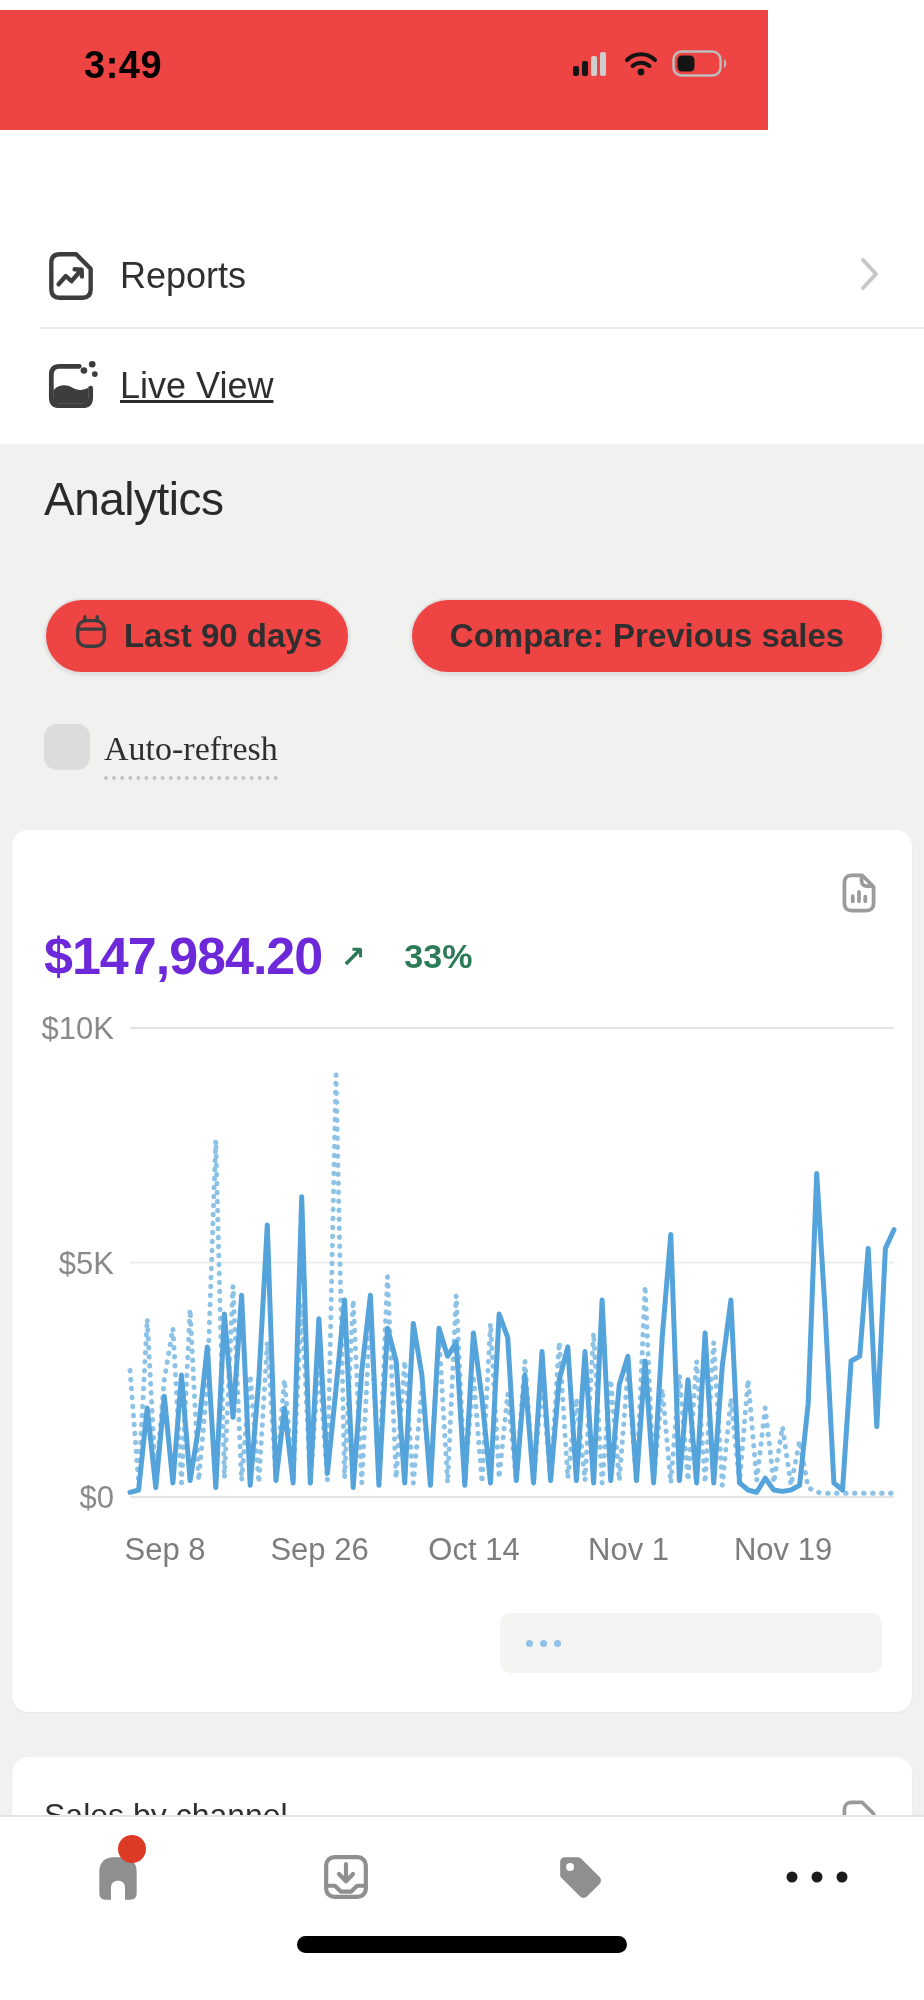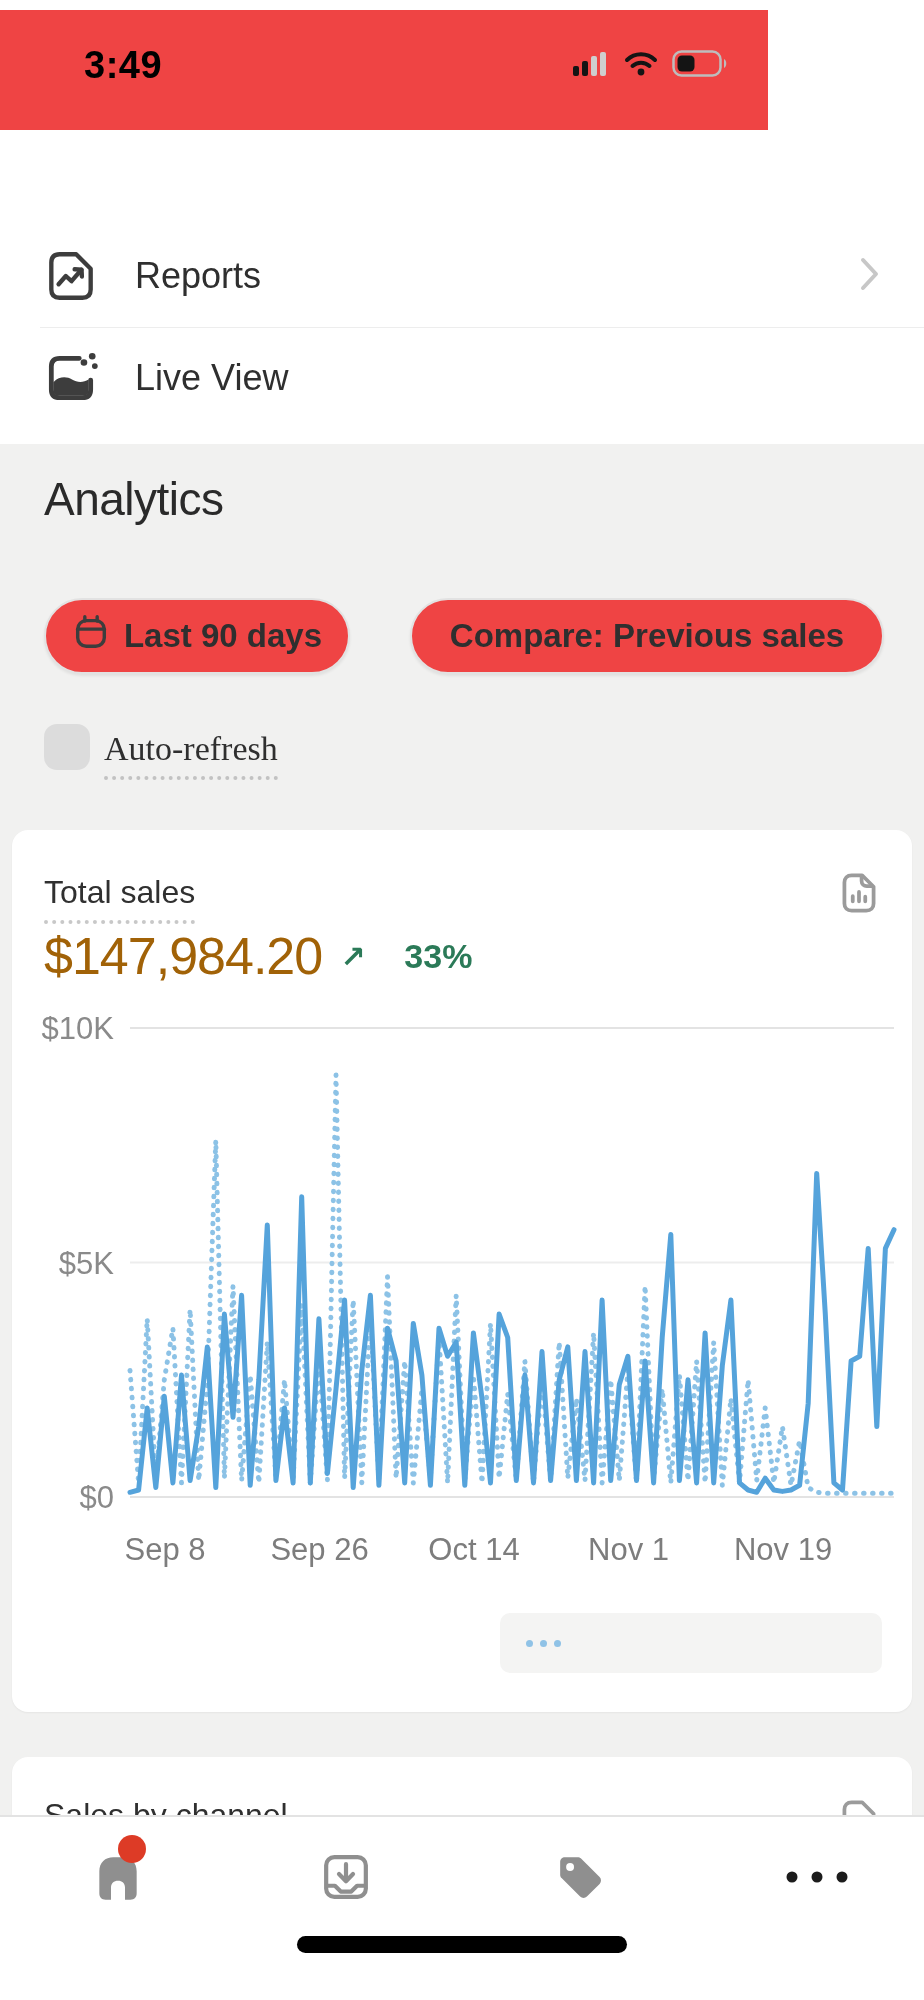--- a/index.html
+++ b/index.html
@@ -12,23 +12,23 @@
   .abs{position:absolute;}
 
   
   .status-bar{left:0;top:10px;width:768px;height:120px;background:#ef4444;}
   .time{left:84px;top:34px;font-size:38px;font-weight:700;color:#000;letter-spacing:.5px;}
   .status-icons{right:38px;top:40px;display:flex;align-items:center;gap:14px;}
 
   
   .menu-row{left:0;width:924px;height:100px;background:#fff;display:flex;align-items:center;}
   .menu-row .mi{margin-left:42px;width:58px;height:58px;flex:0 0 auto;}
-  .menu-row .ml{margin-left:35px;font-size:36px;color:#2f2f2f;}
+  .menu-row .ml{margin-left:20px;font-size:36px;color:#2f2f2f;}
   .row-reports{top:226px;}
-  .row-liveview{top:328px;}
+  .row-liveview{top:336px;text-decoration:underline;}
   .menu-divider{left:40px;top:327px;width:884px;height:2px;background:#ededed;}
   .chevron{position:absolute;right:44px;top:50%;transform:translateY(-50%);}
 
   
   .gray-section{left:0;top:444px;width:924px;height:1556px;background:#f1f1f0;}
   .page-title{left:44px;top:472px;font-size:46px;font-weight:400;color:#2a2a2a;letter-spacing:-.5px;}
   .pill-btn{
     top:598px;height:76px;background:#ef4444;border:2px solid #e2e2e2;border-radius:38px;
     box-shadow:0 2px 3px rgba(0,0,0,.07);
     display:flex;align-items:center;justify-content:center;gap:14px;
@@ -40,21 +40,21 @@
   .auto-label{left:104px;top:730px;font-size:34px;color:#2f2f2f;
     border-bottom:4px dotted #c2c2c2;padding-bottom:8px;font-family:Liberation Serif, serif;}
 
   
   .card{left:12px;width:900px;background:#fff;border-radius:16px;box-shadow:0 1px 2px rgba(0,0,0,.05);}
   .card-sales{top:830px;height:882px;}
   .card-title{left:32px;top:44px;font-size:32px;color:#303030;
     border-bottom:4px dotted #c8c8c8;padding-bottom:9px;display:inline-block;}
   .doc-btn{right:28px;top:38px;width:50px;height:50px;}
   .amount-row{left:32px;top:96px;display:flex;align-items:center;gap:18px;}
-  .amount{font-size:52px;font-weight:400;color:#a16207;letter-spacing:-1px;}
+  .amount{font-size:52px;font-weight:700;color:#6d28d9;letter-spacing:-1px;}
   .change{display:flex;align-items:center;gap:6px;color:#2b7a58;font-weight:600;}
   .change .arr{font-size:30px;}
   .change .pct{font-size:34px;margin-left:33px;}
   #chart{left:0;top:170px;width:900px;height:600px;}
 
   .legend-pill{
     top:783px;height:60px;background:#f4f4f3;border-radius:10px;
     display:flex;align-items:center;gap:18px;padding:0 26px;box-sizing:border-box;
     font-size:31px;color:#585858;
   }
@@ -151,21 +151,20 @@
   <span>Last 90 days</span>
 </div>
 <div class="abs pill-btn btn-compare">
   <span>Compare: Previous sales</span>
 </div>
 
 <div class="abs checkbox"></div>
 <div class="abs auto-label">Auto-refresh</div>
 
 <div class="abs card card-sales">
-  <span class="abs card-title">Total sales</span>
   <span class="abs doc-btn">
     <svg viewBox="0 0 48 48" width="50" height="50" fill="none" stroke="#9b9b9b" stroke-width="3.6" stroke-linejoin="round">
       <path d="M27 7 H17 C12.6 7 10 9.6 10 14 V34 C10 38.4 12.6 41 17 41 H31 C35.4 41 38 38.4 38 34 V18 Z"></path>
       <path d="M26.5 7.5 V12.5 C26.5 15.4 28.6 17.5 31.5 17.5 H37.5"></path>
       <path d="M18 32 V27 M24 32 V23 M30 32 V27.5" stroke-linecap="round"></path>
     </svg>
   </span>
   <div class="abs amount-row">
     <span class="amount">$147,984.20</span>
     <span class="change">

